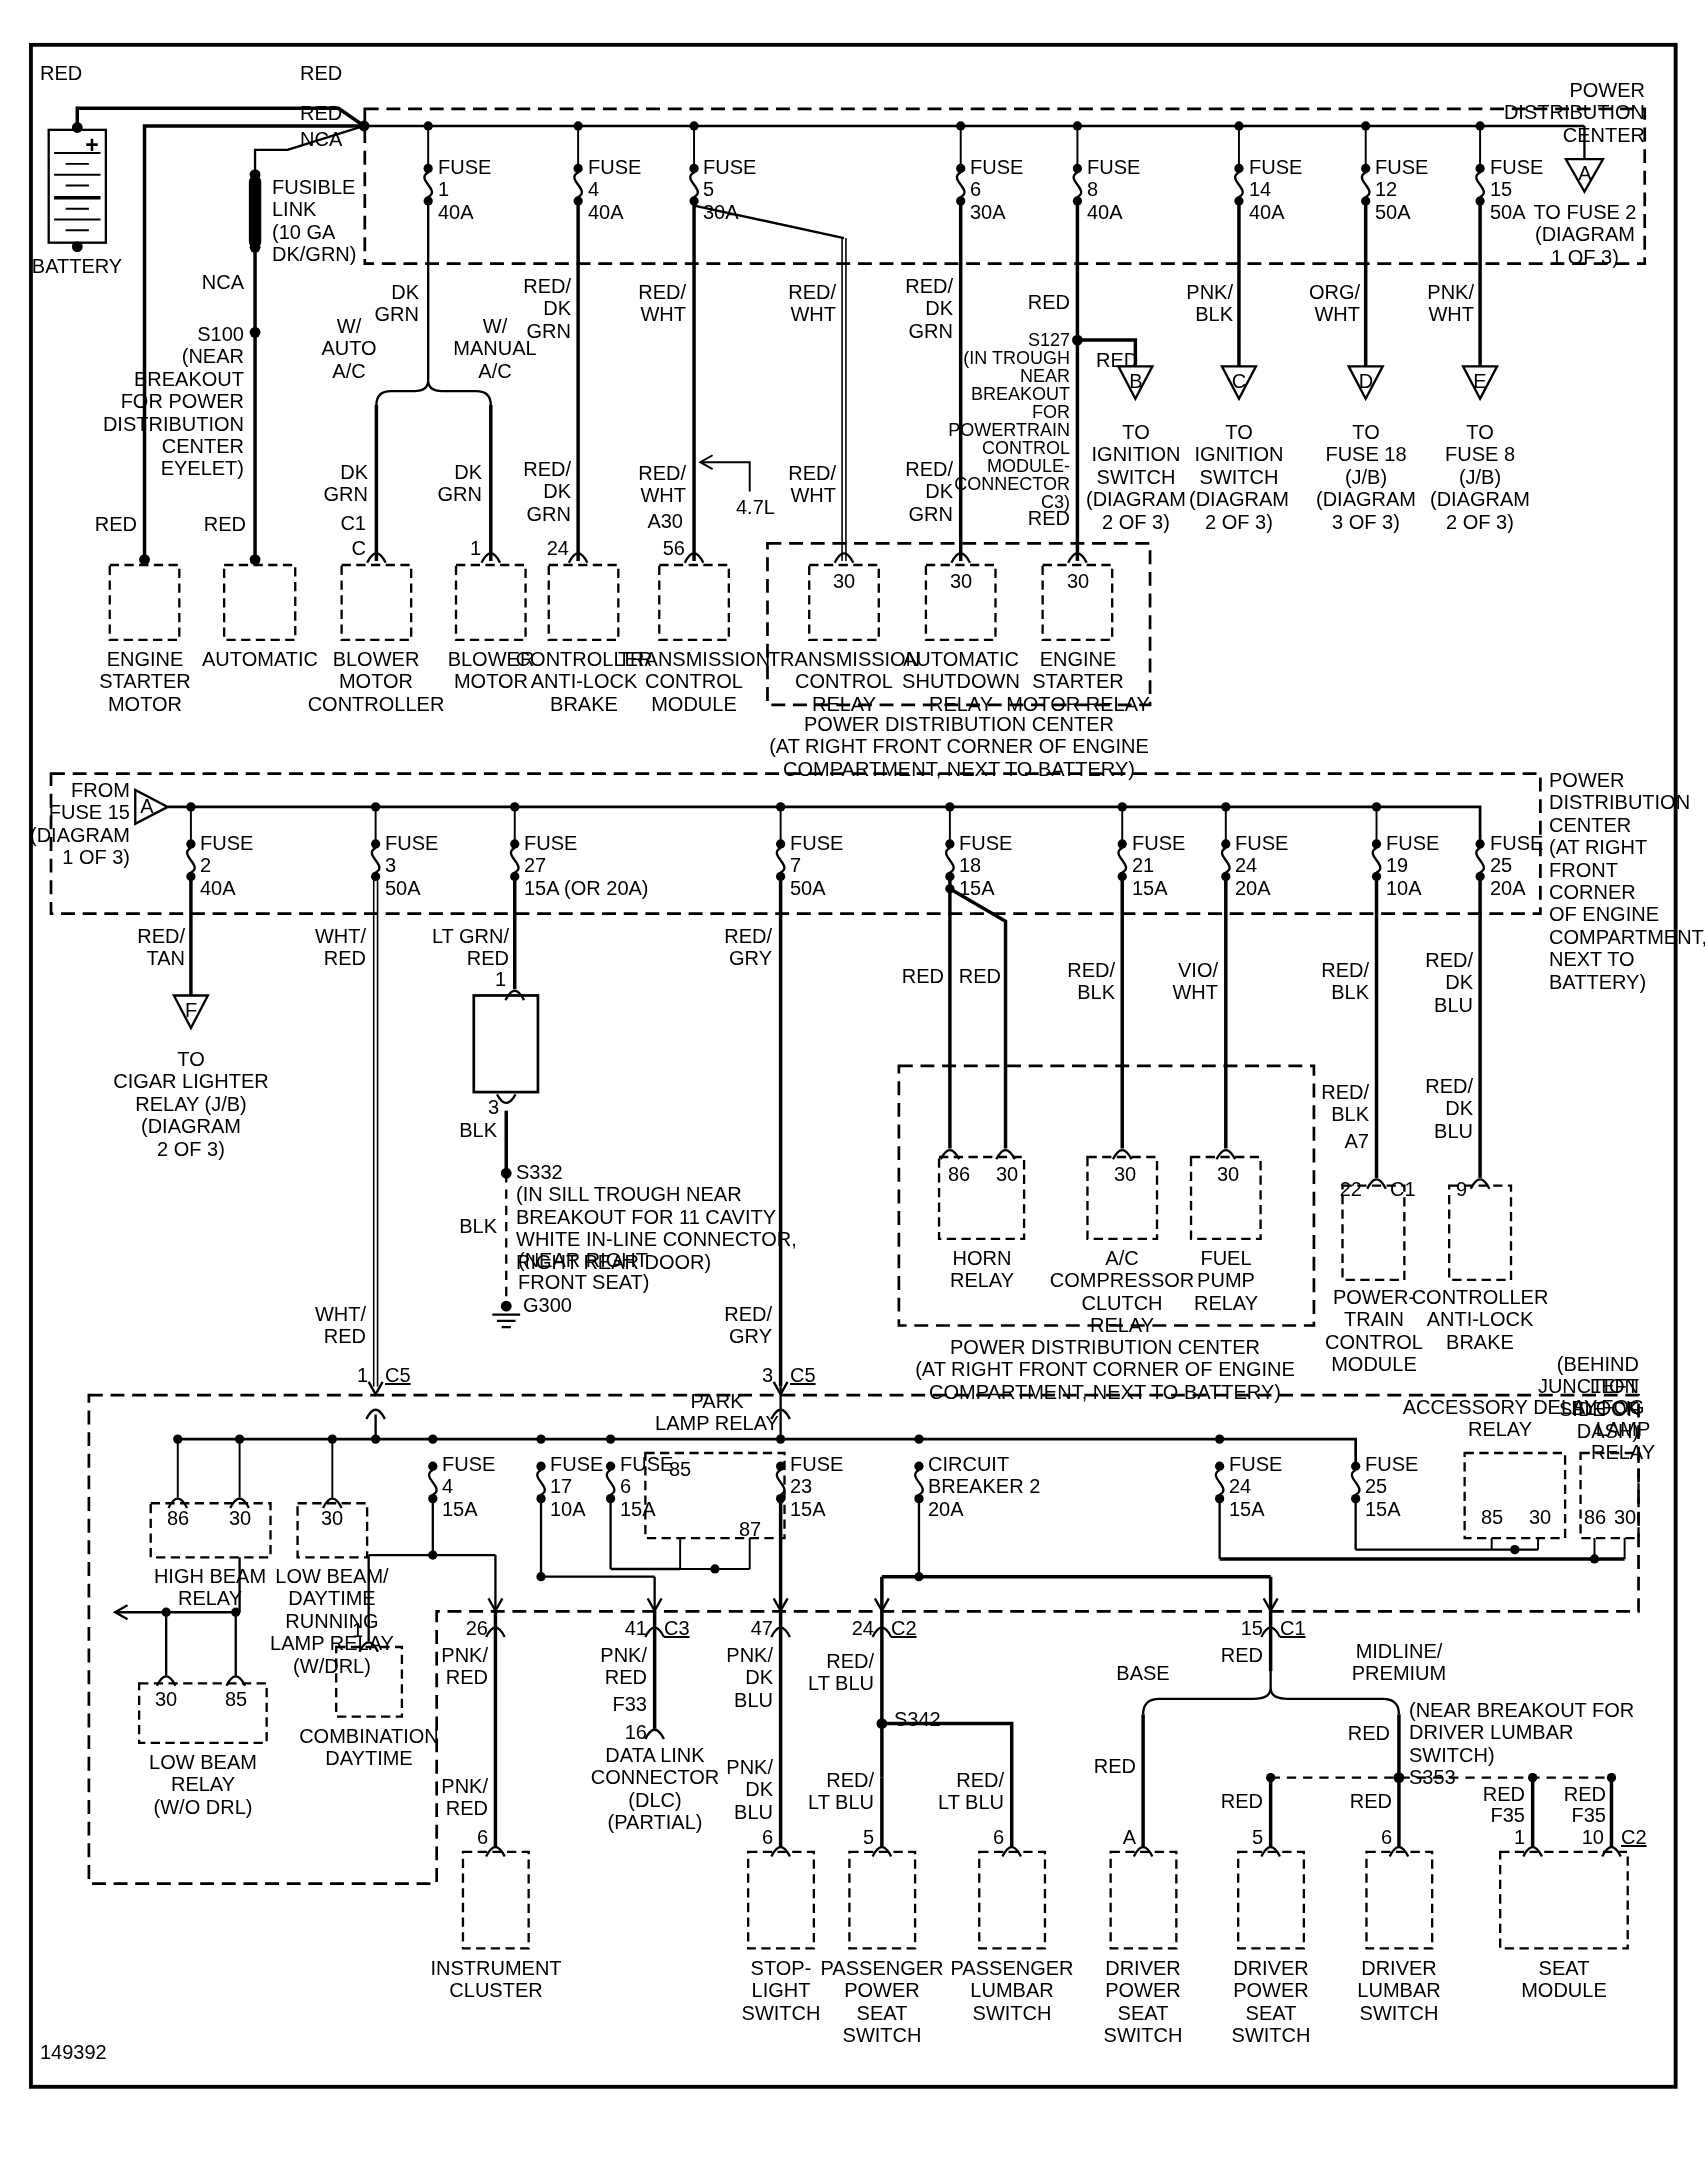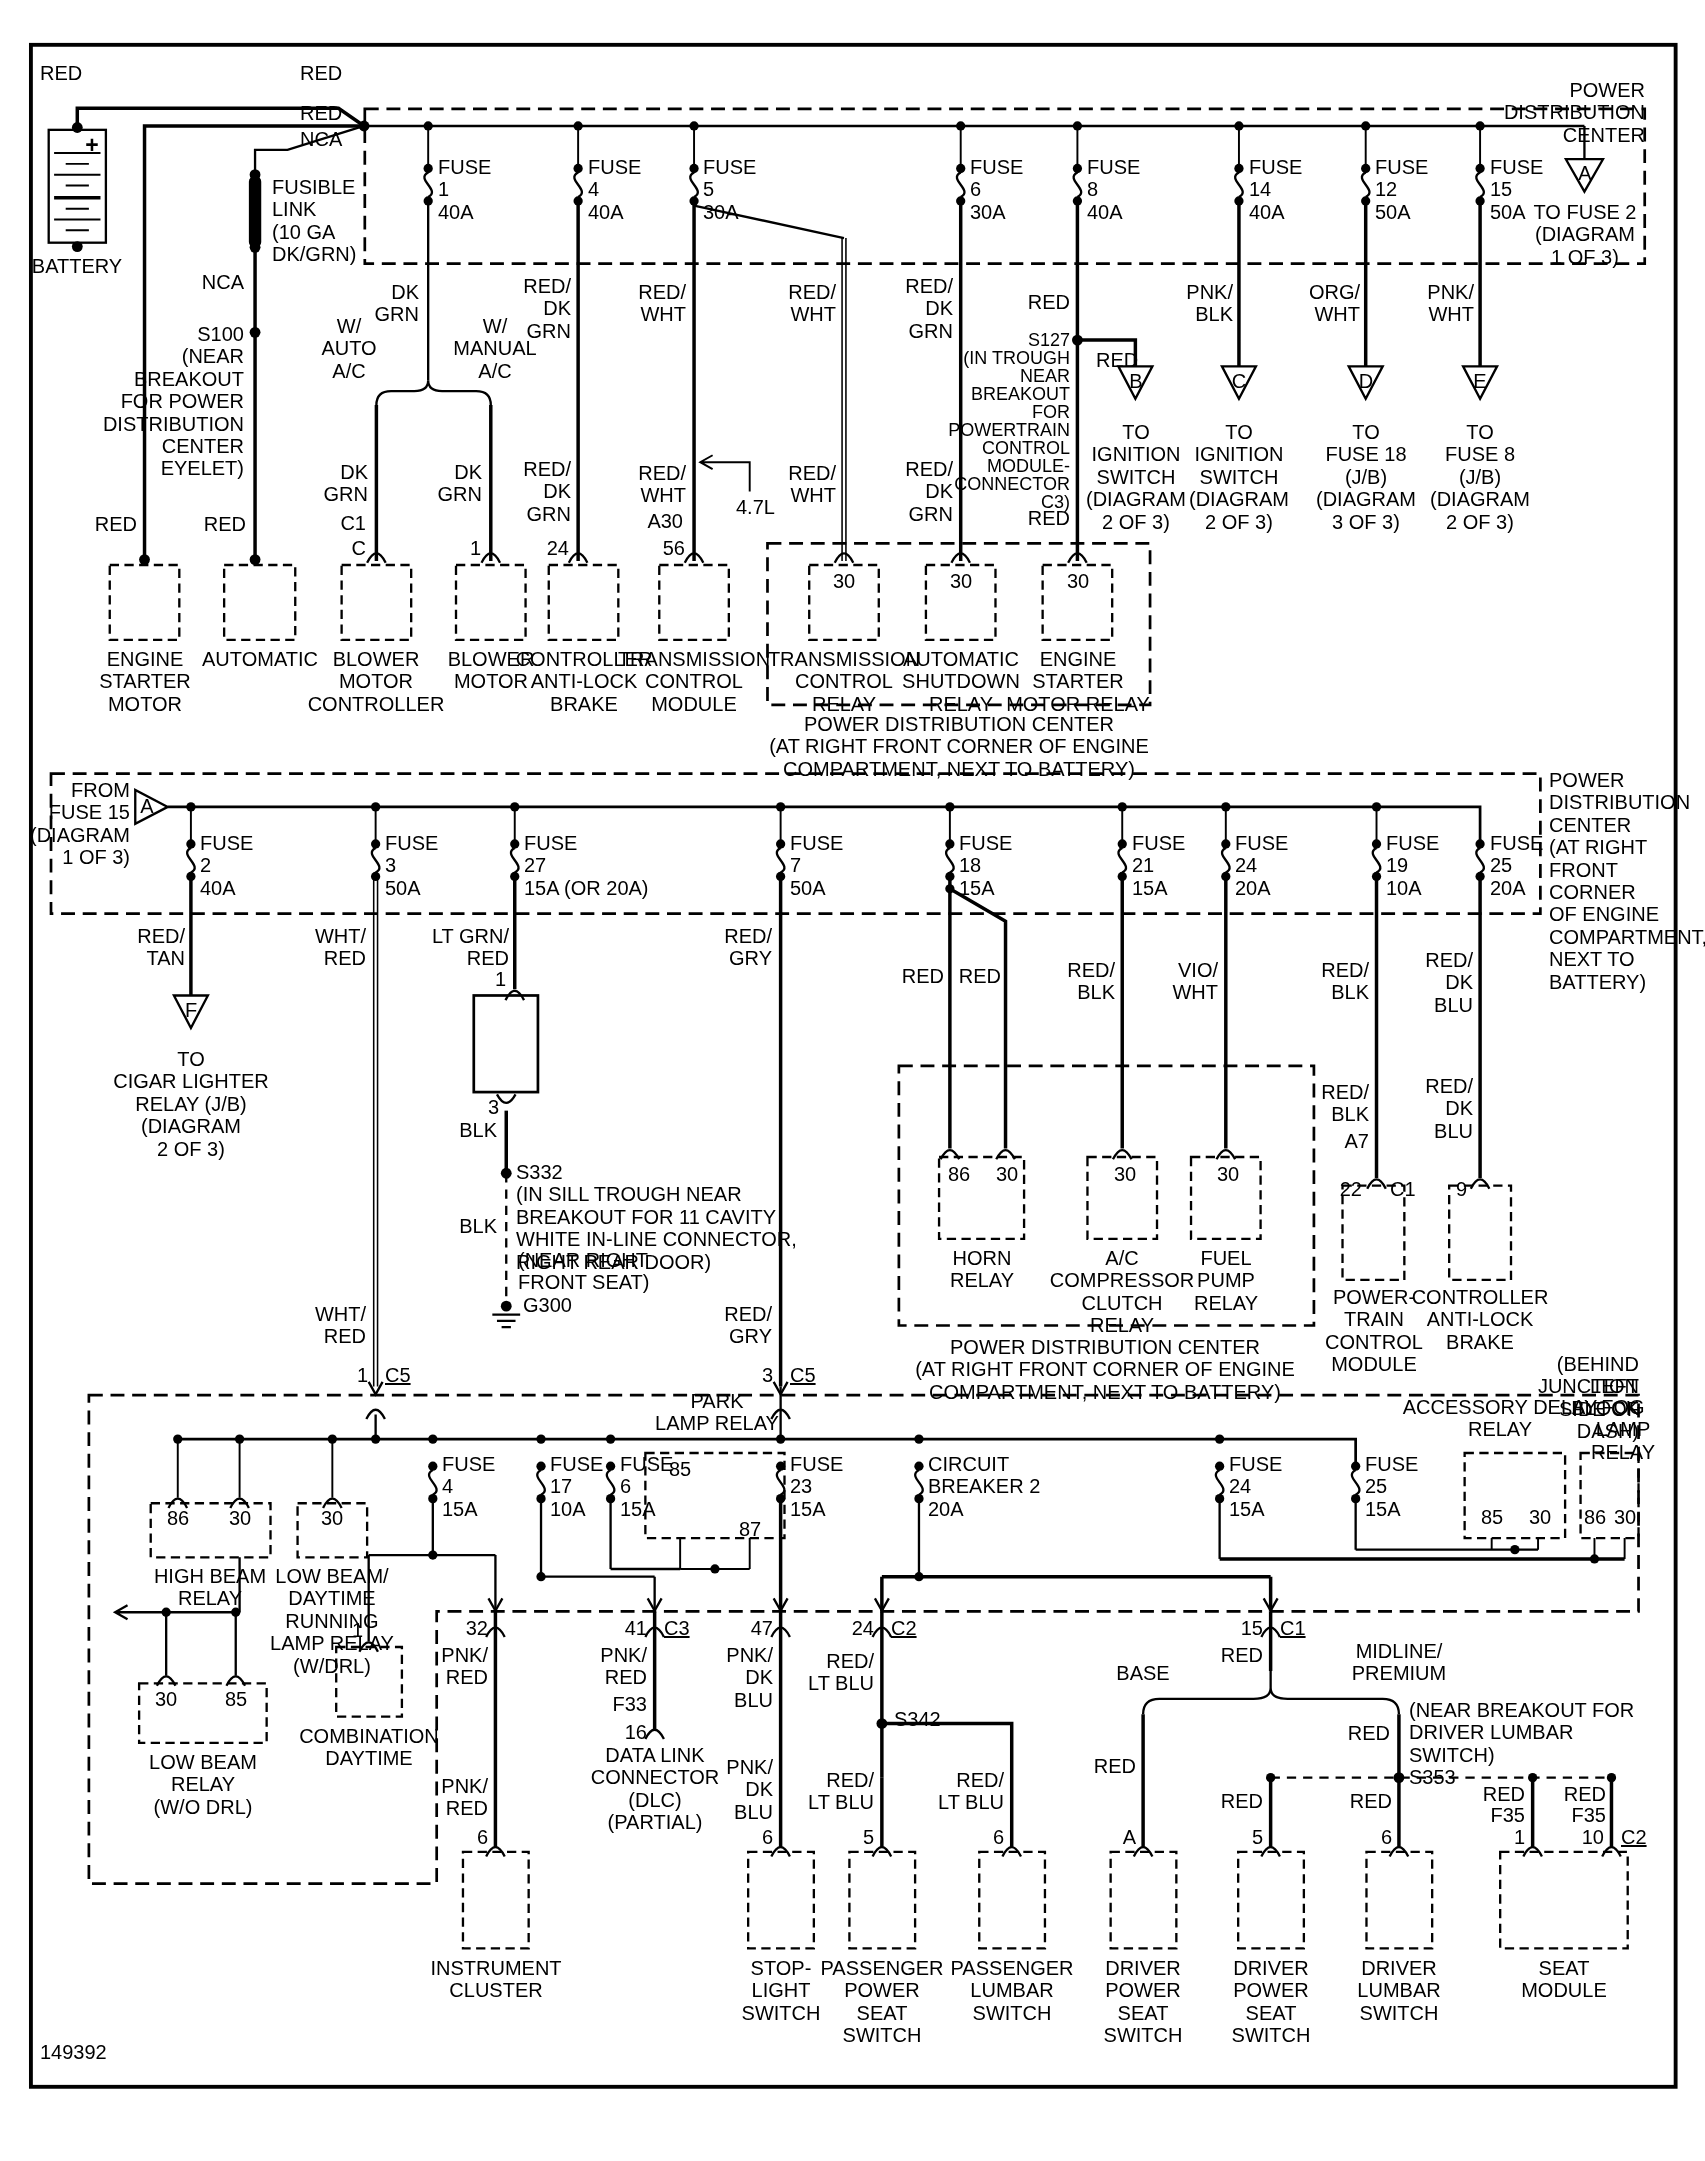--- a/index.html
+++ b/index.html
@@ -608,21 +608,21 @@
 (W/DRL)</div>
 <div class="L c" style="left:166px;top:1688px">30</div>
 <div class="L c" style="left:236px;top:1688px">85</div>
 <div class="L c" style="left:203px;top:1751px">LOW BEAM
 RELAY
 (W/O DRL)</div>
 <div class="L r" style="left:363px;top:1619px">1</div>
 <div class="L c" style="left:369px;top:1725px">COMBINATION
 DAYTIME</div>
 
-<div class="L r" style="left:488px;top:1617px">32</div>
+<div class="L r" style="left:488px;top:1617px">26</div>
 <div class="L r" style="left:488px;top:1644px">PNK/
 RED</div>
 <div class="L r" style="left:488px;top:1775px">PNK/
 RED</div>
 <div class="L r" style="left:488px;top:1826px">6</div>
 <div class="L c" style="left:496px;top:1957px">INSTRUMENT
 CLUSTER</div>
 <div class="L r" style="left:647px;top:1617px">41</div>
 <div class="L u" style="left:664px;top:1617px">C3</div>
 <div class="L r" style="left:647px;top:1644px">PNK/

